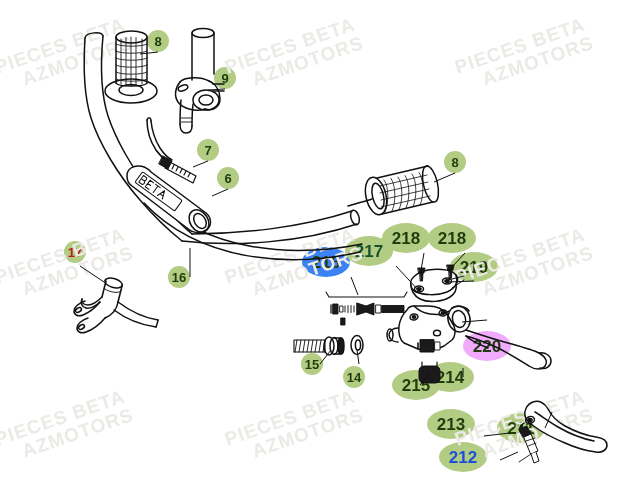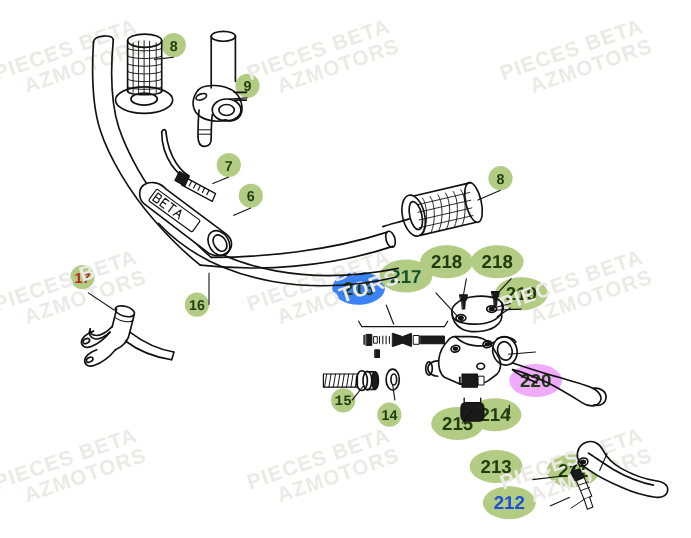--- a/index.html
+++ b/index.html
@@ -421,21 +421,21 @@
       <div class="badge sm" style="background: rgb(179, 204, 132); color: rgb(31, 61, 12); left: 217px; top: 167px;">6</div>
       <div class="badge sm" style="background: rgb(179, 204, 132); color: rgb(31, 61, 12); left: 444px; top: 151px;">8</div>
       <div class="badge sm" style="background: rgb(179, 204, 132); color: #b91c1c; left: 64px; top: 241px; text-align: center;">17</div>
       <div class="badge sm" style="background: rgb(179, 204, 132); color: rgb(31, 61, 12); left: 168px; top: 266px;">16</div>
       <div class="badge lg" style="background: #3b82f6; color: rgb(31, 61, 12); left: 302px; top: 247px;">216</div>
       <div class="badge lg" style="background: rgb(179, 204, 132); color: #14532d; left: 345px; top: 236px;">217</div>
       <div class="badge lg" style="background: rgb(179, 204, 132); color: rgb(31, 61, 12); left: 382px; top: 223px;">218</div>
       <div class="badge lg" style="background: rgb(179, 204, 132); color: rgb(31, 61, 12); left: 428px; top: 223px;">218</div>
       <div class="badge lg" style="background: rgb(179, 204, 132); color: rgb(31, 61, 12); left: 450px; top: 252px; text-align: right;">219</div>
       <div class="badge lg" style="background: #f0abfc; color: rgb(31, 61, 12); left: 463px; top: 291px; margin-top: 40px;">220</div>
-      <div class="badge sm" style="background: rgb(179, 204, 132); color: rgb(31, 61, 12); left: 301px; top: 353px; font-family: Liberation Mono, monospace;">15</div>
+      <div class="badge sm" style="background: rgb(179, 204, 132); color: rgb(31, 61, 12); left: 301px; top: 353px;">15</div>
       <div class="badge sm" style="background: rgb(179, 204, 132); color: rgb(31, 61, 12); left: 343px; top: 353px; margin-top: 13px;">14</div>
       <div class="badge lg" style="background: rgb(179, 204, 132); color: rgb(31, 61, 12); left: 392px; top: 370px;">215</div>
       <div class="badge lg" style="background: rgb(179, 204, 132); color: rgb(31, 61, 12); left: 426px; top: 362px;">214</div>
       <div class="badge lg" style="background: rgb(179, 204, 132); color: rgb(31, 61, 12); left: 427px; top: 409px; text-align: center;">213</div>
       <div class="badge lg" style="background: rgb(179, 204, 132); color: #1d4ed8; left: 439px; top: 442px;">212</div>
       <div class="badge lg" style="background: rgb(179, 204, 132); color: rgb(31, 61, 12); left: 497px; top: 413px;">211</div>
     </div>
 
 </div>
 

